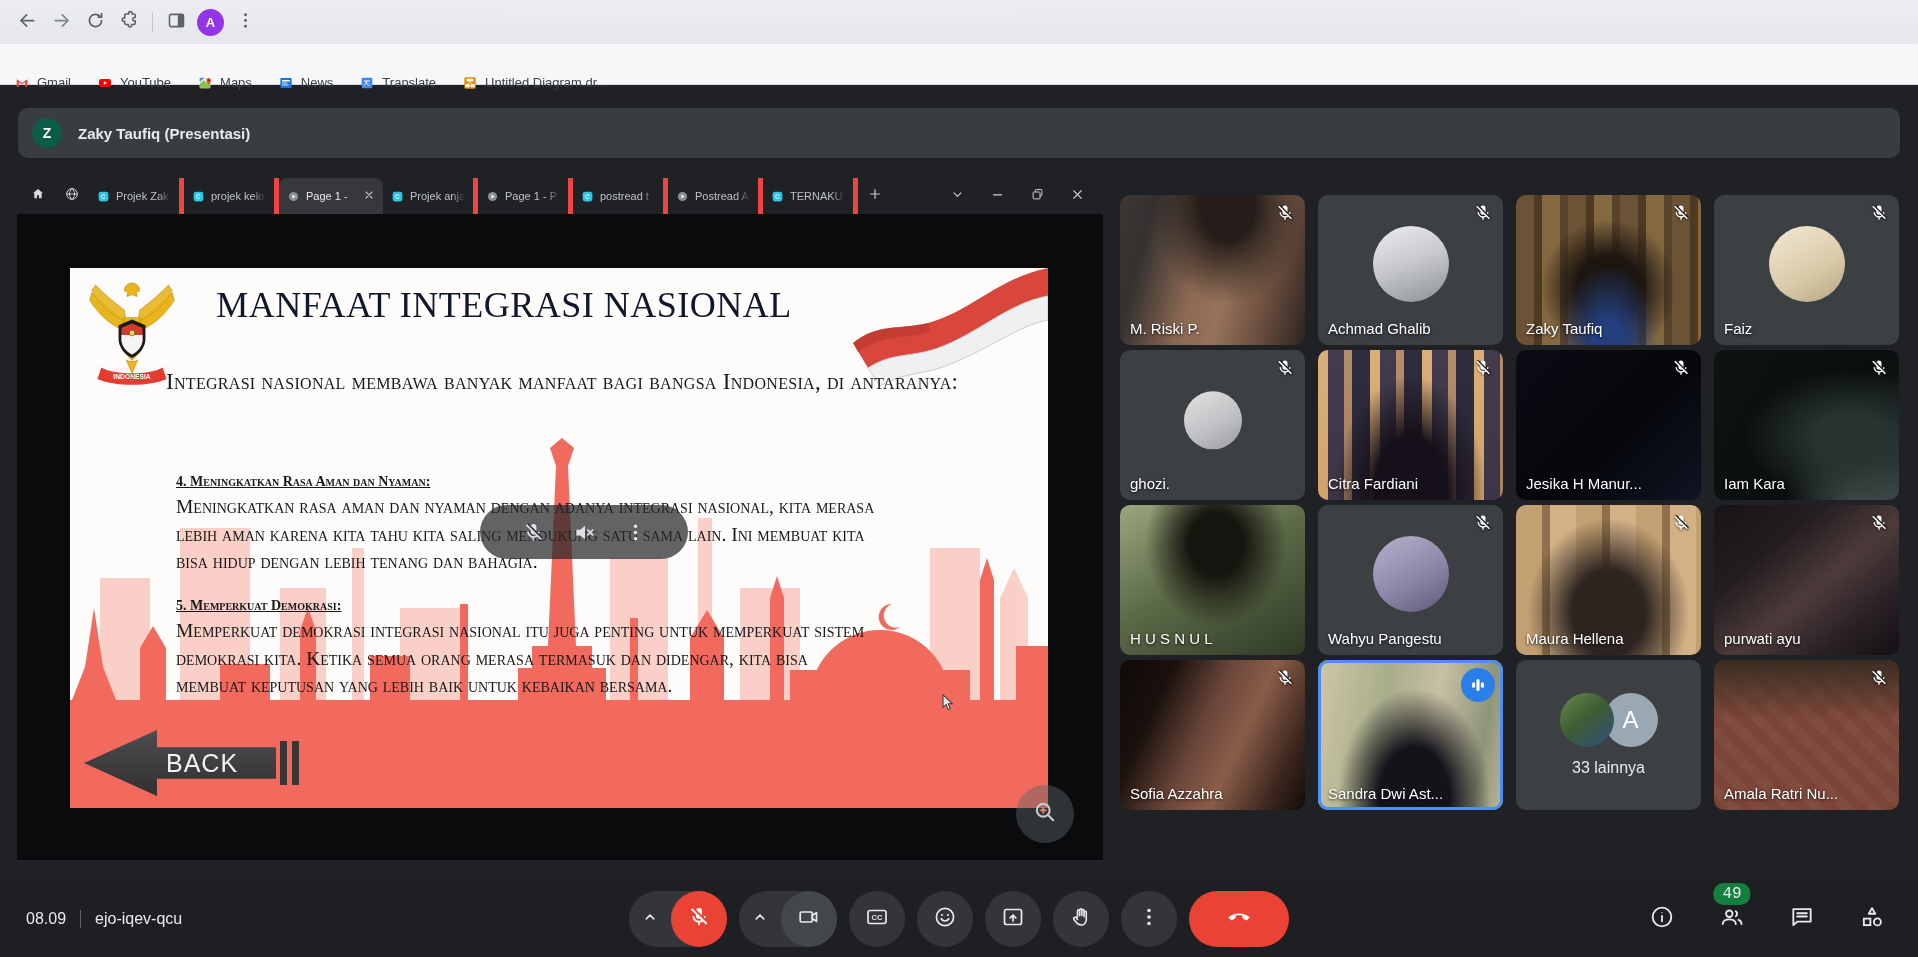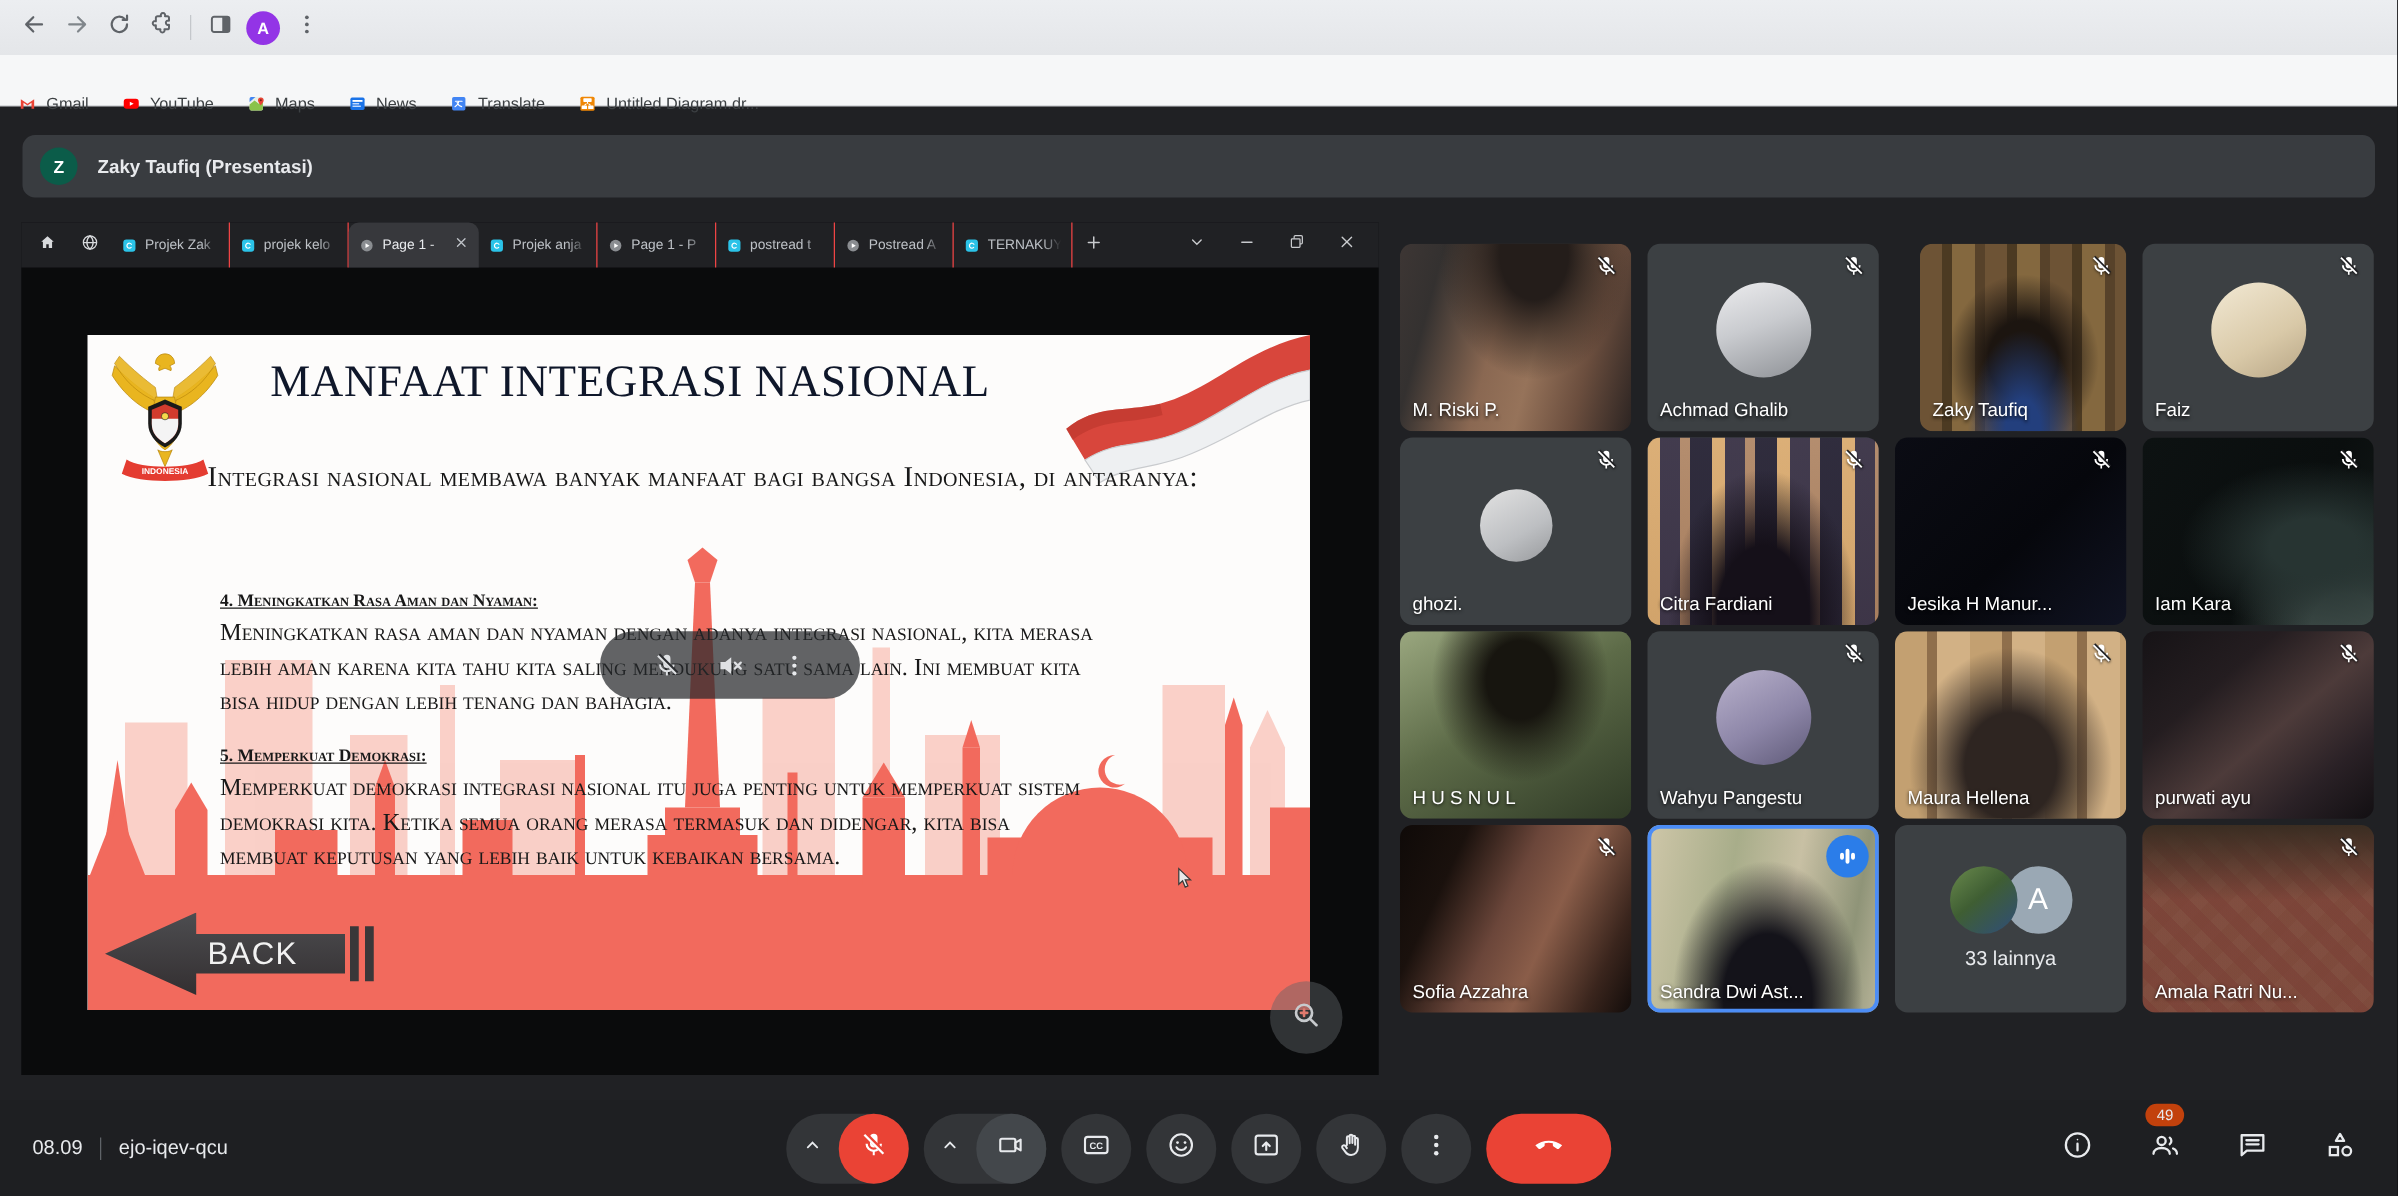--- a/index.html
+++ b/index.html
@@ -33,21 +33,21 @@
   .banner .b-av { width:30px; height:30px; border-radius:50%; display:flex; align-items:center; justify-content:center;
     color:#fff; font-size:14px; font-weight:bold; flex:none;}
   .banner .b-label { margin-left:16px; color:#e8eaed; font-size:15px; font-weight:bold;}
 
   
   .shared { position:absolute; left:17px; top:178px; width:1086px; height:682px; background:#0a0b0c; z-index:4;}
   .tabstrip { height:36px; background:#202124; display:flex; align-items:stretch; padding-left:4px; }
   .ts-btn { width:34px; display:flex; align-items:center; justify-content:center; flex:none;}
   .ts-btn svg { width:16px; height:16px;}
   .wtab { width:95px; flex:none; display:flex; align-items:center; gap:6px; padding:0 8px; position:relative;
-    border-right:1px solid #ef4444; }
+    border-right:5px solid #ef4444; }
   .wtab .t-ic svg { width:13px; height:13px; display:block; flex:none;}
   .wtab .t-label { font-size:11px; color:#bdc1c6; white-space:nowrap; overflow:hidden; flex:1;
     -webkit-mask-image:linear-gradient(90deg,#000 75%,transparent); mask-image:linear-gradient(90deg,#000 75%,transparent);}
   .wtab.active { background:#37383c; border-radius:8px 8px 0 0; border-right:none; width:104px;}
   .wtab.active .t-label { color:#e8eaed;}
   .wtab .t-close svg{ width:12px; height:12px; flex:none;}
   .win-controls { margin-left:auto; display:flex; align-items:center; padding-right:6px;}
   .wc-btn { width:40px; height:36px; display:flex; align-items:center; justify-content:center;}
   .wc-btn svg { width:15px; height:15px;}
 
@@ -101,21 +101,21 @@
   .ov-av.photo { background:linear-gradient(140deg,#6a8a4d 0%,#3f5e33 45%,#2f4d7a 100%); z-index:1;}
   .ov-av.letter { background:#9aa8b4; margin-left:-10px; display:flex; align-items:center; justify-content:center;
     color:#fff; font-size:24px;}
   .ov-label { color:#e8eaed; font-size:16px;}
 
   
   .bg-riski{background:radial-gradient(ellipse at 58% 6%,#241d1a 18%,rgba(36,29,26,0) 50%),
     linear-gradient(105deg,#3d3634 0%,#343130 16%,#8a6852 42%,#96735a 58%,#6b4e3e 78%,#2c2422 100%);}
   .bg-zaky{background:radial-gradient(ellipse at 50% 100%,#233f7d 12%,rgba(35,63,125,0) 38%),
     radial-gradient(ellipse at 50% 62%,#1c1510 24%,rgba(28,21,16,0) 52%),
-    repeating-linear-gradient(90deg,#6d5335 0 18px,#4c3a22 18px 26px,#84683f 26px 44px,#57422a 44px 52px);margin-left:20px;}
+    repeating-linear-gradient(90deg,#6d5335 0 18px,#4c3a22 18px 26px,#84683f 26px 44px,#57422a 44px 52px);}
   .bg-citra{background:radial-gradient(ellipse at 50% 96%,#151019 28%,rgba(21,16,25,0) 58%),
     repeating-linear-gradient(90deg,rgba(233,180,110,.85) 0 10px,rgba(60,52,70,.92) 10px 26px,
     rgba(190,140,95,.8) 26px 34px,rgba(40,36,52,.92) 34px 52px),linear-gradient(180deg,#8d93ad,#4a4458);}
   .bg-jesika{background:linear-gradient(135deg,#0b0c14 0%,#06070c 55%,#101322 100%);}
   .bg-iamkara{background:radial-gradient(ellipse at 74% 58%,#273432 18%,rgba(39,52,50,0) 55%),
     radial-gradient(ellipse at 88% 100%,#3a4744 12%,rgba(58,71,68,0) 40%),
     linear-gradient(120deg,#0d1212,#0a0e0e 60%,#141b1a);}
   .bg-husnul{background:radial-gradient(ellipse at 52% 26%,#17150f 20%,rgba(23,21,15,0) 52%),
     linear-gradient(150deg,#9aa77f 0%,#5d6b48 45%,#2f3a26 100%);}
   .bg-maura{background:radial-gradient(ellipse at 50% 72%,#2e2521 28%,rgba(46,37,33,0) 62%),
@@ -149,22 +149,22 @@
   .ctl-dark { background:#43474b;}
   .ctl-btn { width:56px; height:56px; border-radius:50%; background:#333538;
     display:flex; align-items:center; justify-content:center;}
   .ctl-btn svg { width:24px; height:24px;}
   .endcall { width:100px; height:56px; border-radius:28px; background:#ea4335;
     display:flex; align-items:center; justify-content:center;}
   .endcall svg { width:28px; height:28px;}
   .bb-right { margin-left:auto; display:flex; align-items:center; gap:30px;}
   .bbr-btn { position:relative; width:40px; height:40px; display:flex; align-items:center; justify-content:center;}
   .bbr-btn svg { width:26px; height:26px;}
-  .count-badge { position:absolute; top:-16px; left:50%; transform:translateX(-50%); background:#c2410c;
-    color:#e8eaed; font-size:12px; padding:2px 9px; border-radius:10px;}
+  .count-badge { position:absolute; top:-16px; left:50%; transform:translateX(-50%); background:#15803d;
+    color:#e8eaed; font-size:16px; padding:2px 9px; border-radius:10px;font-family:Liberation Mono, monospace;}
 </style>
 </head>
 <body>
 
 <div class="stage">
 
   <div class="toolbar">
     <div class="tb-btn">
         <span><svg viewBox="0 0 24 24" fill="none" stroke="#5f6368" stroke-width="2" stroke-linecap="round" stroke-linejoin="round">
             <path d="M19 12H5.5M11 5.5 4.5 12l6.5 6.5"></path>

